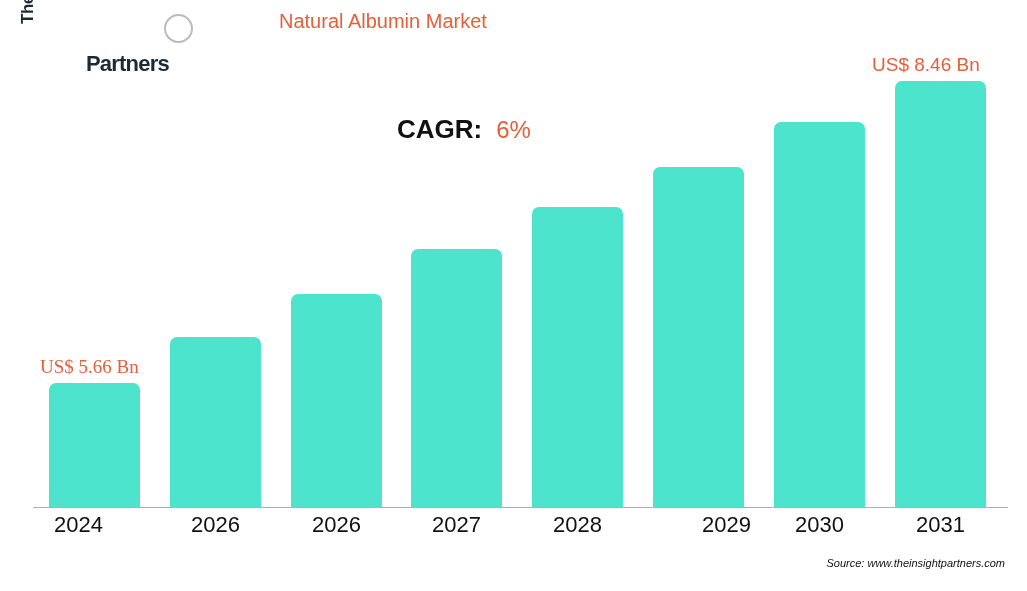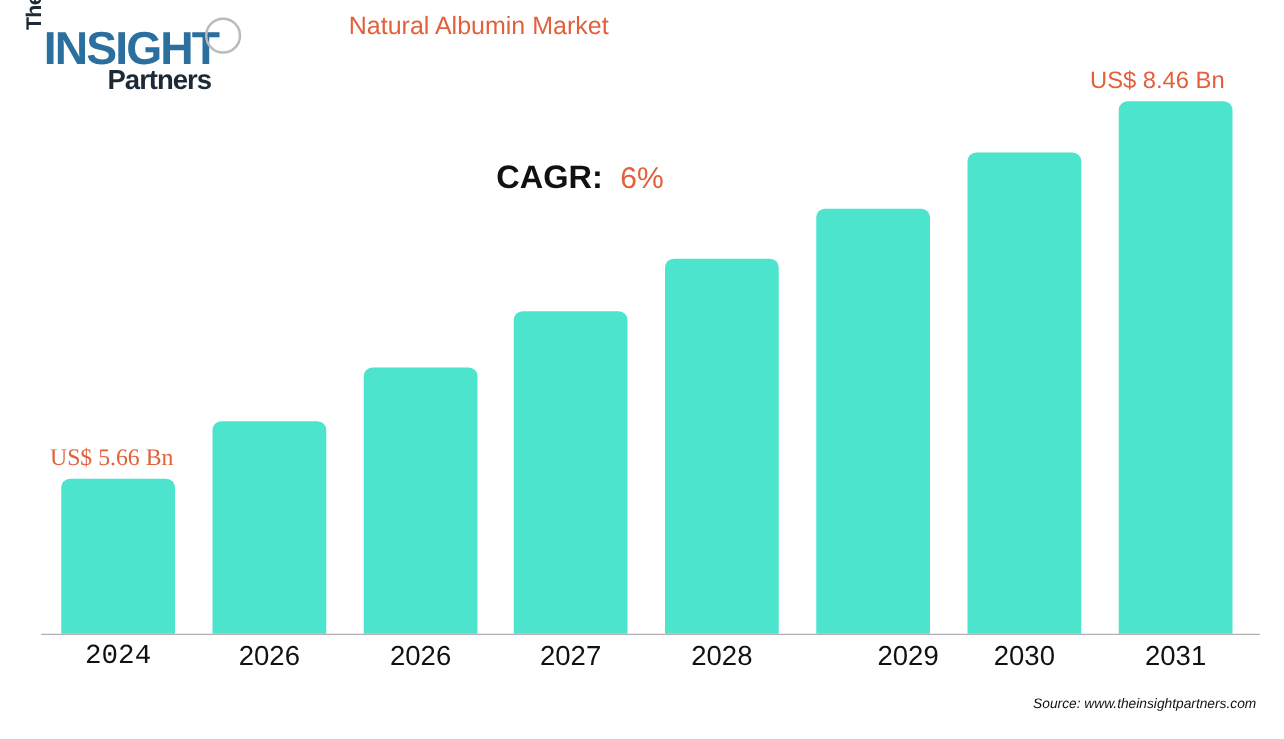--- a/index.html
+++ b/index.html
@@ -76,21 +76,21 @@
     top: 10px;
     font-size: 20px;
     color: #e2603c;
     white-space: nowrap;
   }
 
   
   .cagr-wrap {
     position: absolute;
     left: 397px;
-    top: 126px;
+    top: 114px;
     white-space: nowrap;
   }
   .cagr-label {
     font-size: 26px;
     font-weight: bold;
     color: #111111;
   }
   .cagr-value {
     font-size: 24px;
     color: #e2603c;
@@ -149,21 +149,20 @@
     white-space: nowrap;
   }
 </style>
 </head>
 <body>
 
 <div id="page">
 
   <div class="logo">
     <span class="logo-the">The</span>
-    <span class="logo-insight">INSIGHT</span>
     <span class="logo-partners">Partners</span>
     <span class="logo-circle"></span>
   </div>
 
   <div class="chart-title">Natural Albumin Market</div>
 
   <div class="cagr-wrap">
     <span class="cagr-label">CAGR:</span><span class="cagr-value">6%</span>
   </div>
 
@@ -173,21 +172,21 @@
         <div class="bar" style="left: 49px; height: 124px; background: rgb(76, 228, 205); width: 91px;"></div>
         <div class="bar" style="left: 170px; height: 170px; background: rgb(76, 228, 205); width: 91px;"></div>
         <div class="bar" style="left: 291px; height: 213px; background: rgb(76, 228, 205); width: 91px;"></div>
         <div class="bar" style="left: 411px; height: 258px; background: rgb(76, 228, 205); width: 91px;"></div>
         <div class="bar" style="left: 532px; height: 300px; background: rgb(76, 228, 205); width: 91px;"></div>
         <div class="bar" style="left: 653px; height: 340px; background: rgb(76, 228, 205); width: 91px;"></div>
         <div class="bar" style="left: 774px; height: 385px; background: rgb(76, 228, 205); width: 91px;"></div>
         <div class="bar" style="left: 895px; height: 426px; background: rgb(76, 228, 205); width: 91px;"></div>
       </div>
     <div id="ticks-layer">
-        <div class="tick-label" style="left: 49px; width: 91px; font-family: Liberation Mono, monospace;">2024</div>
+        <div class="tick-label" style="left: 33px; width: 91px;">2024</div>
         <div class="tick-label" style="left: 170px; width: 91px;">2026</div>
         <div class="tick-label" style="left: 291px; width: 91px;">2026</div>
         <div class="tick-label" style="left: 411px; width: 91px;">2027</div>
         <div class="tick-label" style="left: 532px; width: 91px;">2028</div>
         <div class="tick-label" style="left: 681px; width: 91px;">2029</div>
         <div class="tick-label" style="left: 774px; width: 91px;">2030</div>
         <div class="tick-label" style="left: 895px; width: 91px;">2031</div>
       </div>
 
     <div class="value-label first">US$ 5.66 Bn</div>

